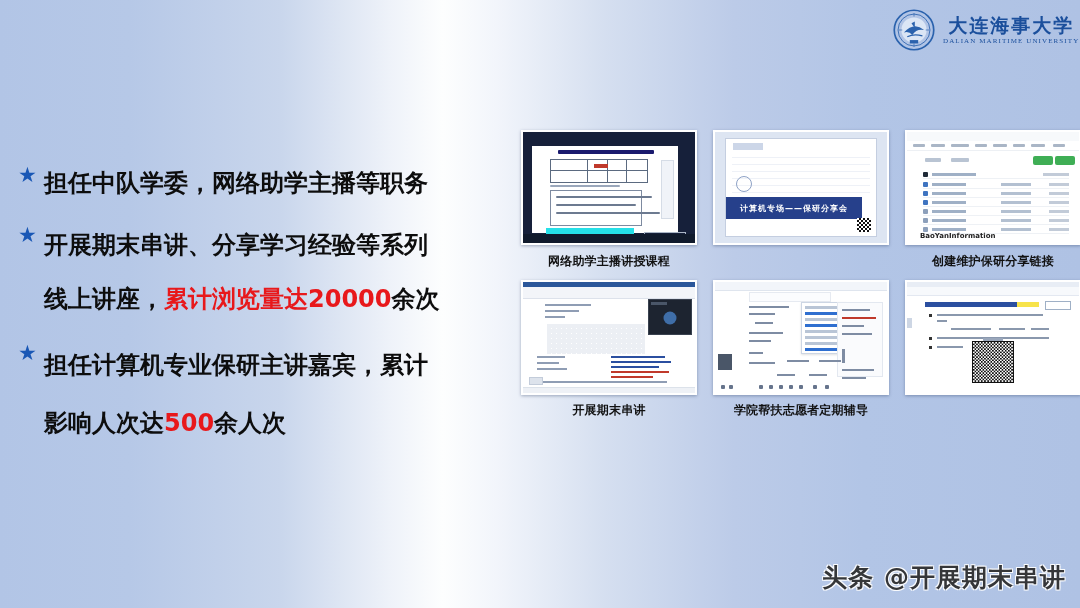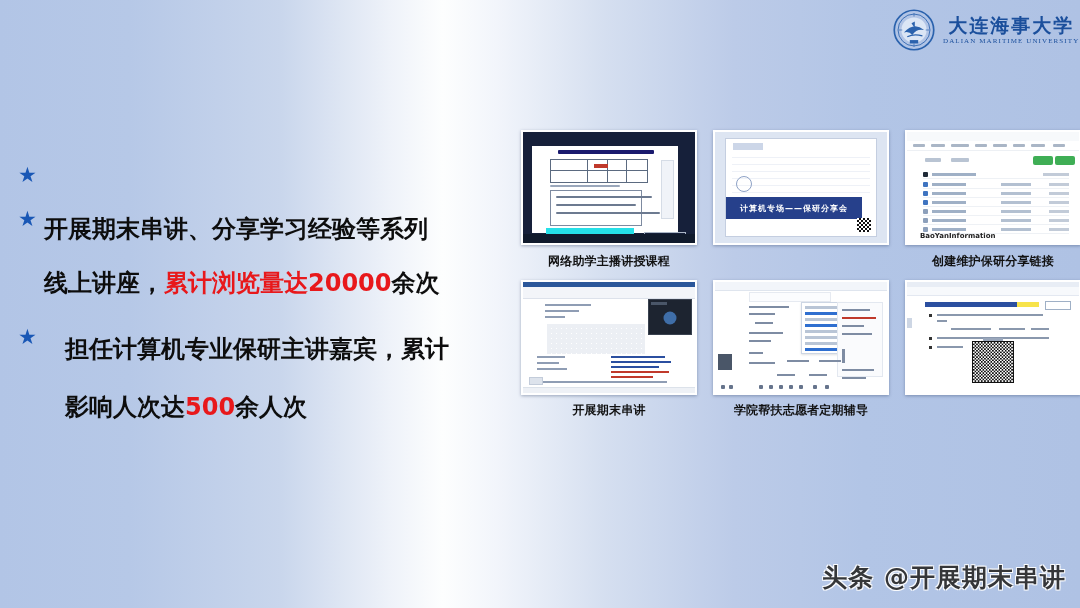--- a/index.html
+++ b/index.html
@@ -53,21 +53,21 @@
     flex:0 0 26px;color:#1957b5;font-size:21px;line-height:34px;
     text-align:left;
   }
   .btext{
     font-family:"DejaVu Sans","Liberation Sans",sans-serif;
     font-size:24px;font-weight:700;color:#0d0d0d;
     line-height:50px;letter-spacing:0px;
   }
   .btext .hl{color:#e8181b;}
   .b2 .btext{line-height:54px;}
-  .b3 .btext{line-height:58px;margin-left:21px;}
+  .b3 .btext{line-height:58px;}
 
   
   .grid{
     position:absolute;left:512px;top:130px;width:560px;
     display:grid;grid-template-columns:176px 176px 176px;
     column-gap:16px;row-gap:10px;
   }
   .cell{width:176px;padding-left:9px;}
   .thumb{
     width:176px;height:115px;
@@ -199,20 +199,23 @@
     <div class="logo-text">
       <div class="logo-cn">大连海事大学</div>
       <div class="logo-en">DALIAN MARITIME UNIVERSITY</div>
     </div>
   </div>
 
   <div class="bullets">
 
     <div class="bullet b1">
       <div class="star">★</div>
+      <div class="btext">
+        <div><span>担任中队学委，网络助学主播等职务</span></div>
+      </div>
     </div>
 
     <div class="bullet b2">
       <div class="star">★</div>
       <div class="btext">
         <div><span>开展期末串讲、分享学习经验等系列</span></div>
         <div>
           <span>线上讲座，</span><span class="hl">累计浏览量达20000</span><span>余次</span>
         </div>
       </div>

